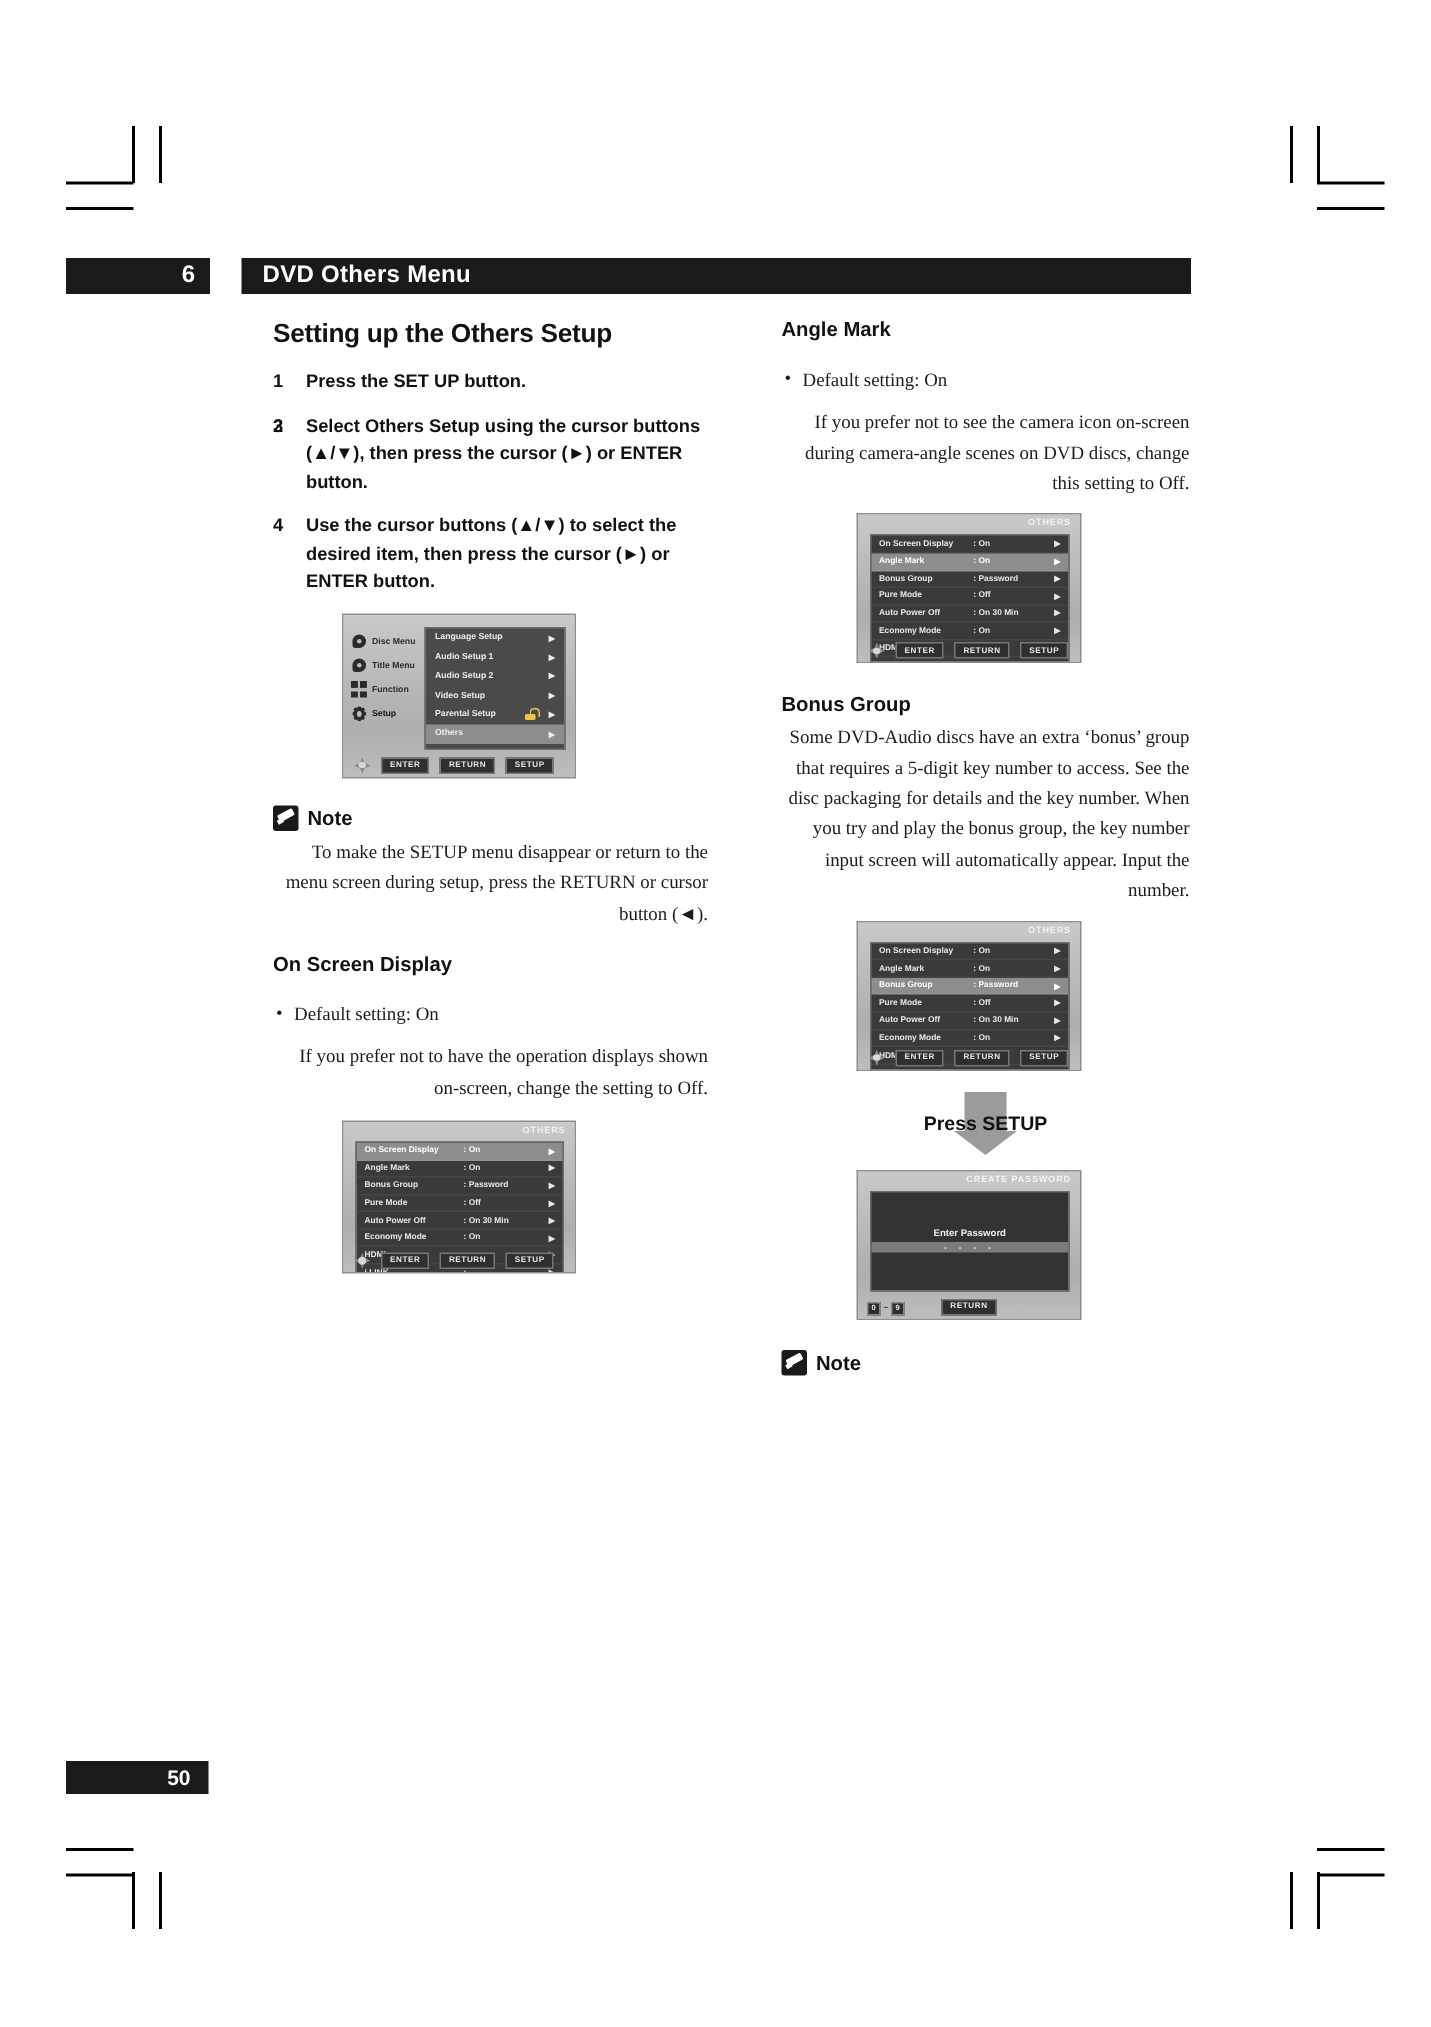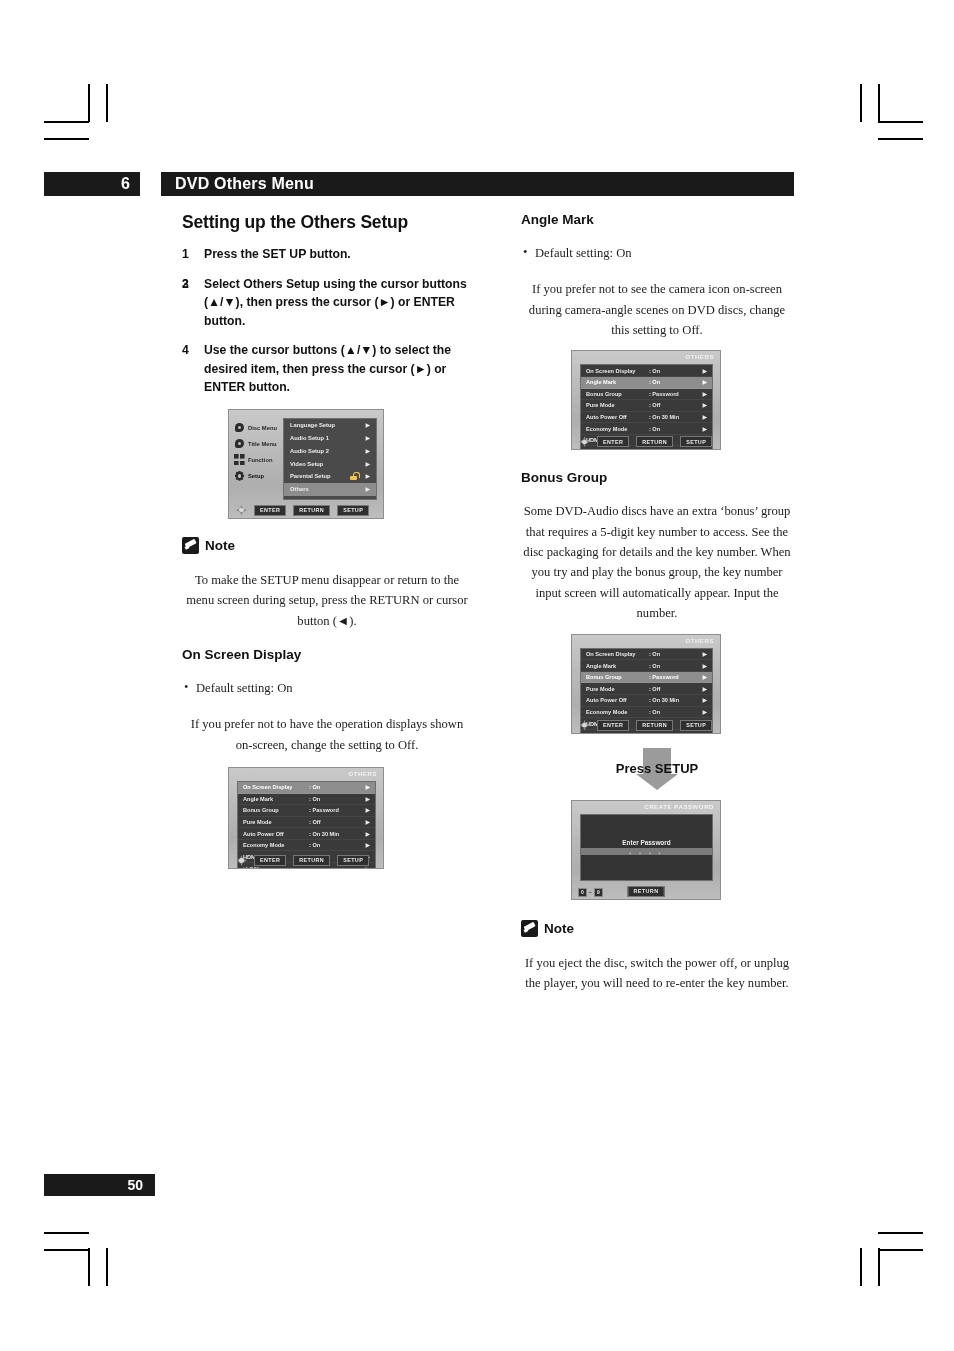--- a/index.html
+++ b/index.html
@@ -35,22 +35,22 @@
     font-family:"Liberation Sans",sans-serif;
     font-weight:bold;font-size:17.5px;color:#111;
     margin:0 0 12px 0;letter-spacing:-.2px;
   }
   h2.sub{
     font-family:"Liberation Sans",sans-serif;
     font-weight:bold;font-size:13.5px;color:#111;
     margin:0 0 3px 0;
   }
   p.body{
-    font-size:12.6px;line-height:1.62;color:#1c1c1c;margin:16px 0 10px 0;
-    text-align:center;
+    font-size:12.6px;line-height:1.62;color:#1c1c1c;margin:4px 0 10px 0;
+    text-align:right;
   }
 
   
   ol.steps{list-style:none;margin:0;padding:0;}
   ol.steps li{
     position:relative;padding-left:22px;margin-bottom:11px;
     font-family:"Liberation Sans",sans-serif;font-weight:bold;
     font-size:12.2px;line-height:1.52;color:#111;
   }
   ol.steps li .num{position:absolute;left:0;top:0;width:14px;text-align:left;}
@@ -192,21 +192,21 @@
   .enterarrow .head{
     position:absolute;left:50%;transform:translateX(-50%);top:26px;width:0;height:0;
     border-left:21px solid transparent;border-right:21px solid transparent;border-top:16px solid #9b9b9b;
   }
   .enterarrow .txt{
     position:absolute;left:0;right:0;top:13px;text-align:center;
     font-family:"Liberation Sans",sans-serif;font-weight:bold;font-size:13px;color:#111;
   }
 
   
-  .pagefoot{position:absolute;left:44px;top:1174px;width:111px;height:22px;background:#1a1a1a;}
+  .pagefoot{position:absolute;left:44px;top:1174px;width:95px;height:22px;background:#1a1a1a;}
   .pagefoot span{
     display:block;line-height:22px;text-align:right;padding-right:12px;
     font-family:"Liberation Sans",sans-serif;font-weight:bold;font-size:14px;color:#fff;
   }
 </style>
 </head>
 <body>
 
 <div class="page">
 
@@ -518,21 +518,20 @@
         <span class="numkey">9</span>
       </div>
       <div class="retkey">RETURN</div>
     </div>
 
     <div style="margin-top:20px;">
       <div class="note-head">
         <span class="note-icon"></span>
         <span class="note-title">Note</span>
       </div>
-      <p class="body">If you eject the disc, switch the power off, or unplug the player, you will need to re-enter the key number.</p>
     </div>
 
   </div>
 
   <div class="pagefoot">
     <span>50</span>
   </div>
 
 </div>
 

